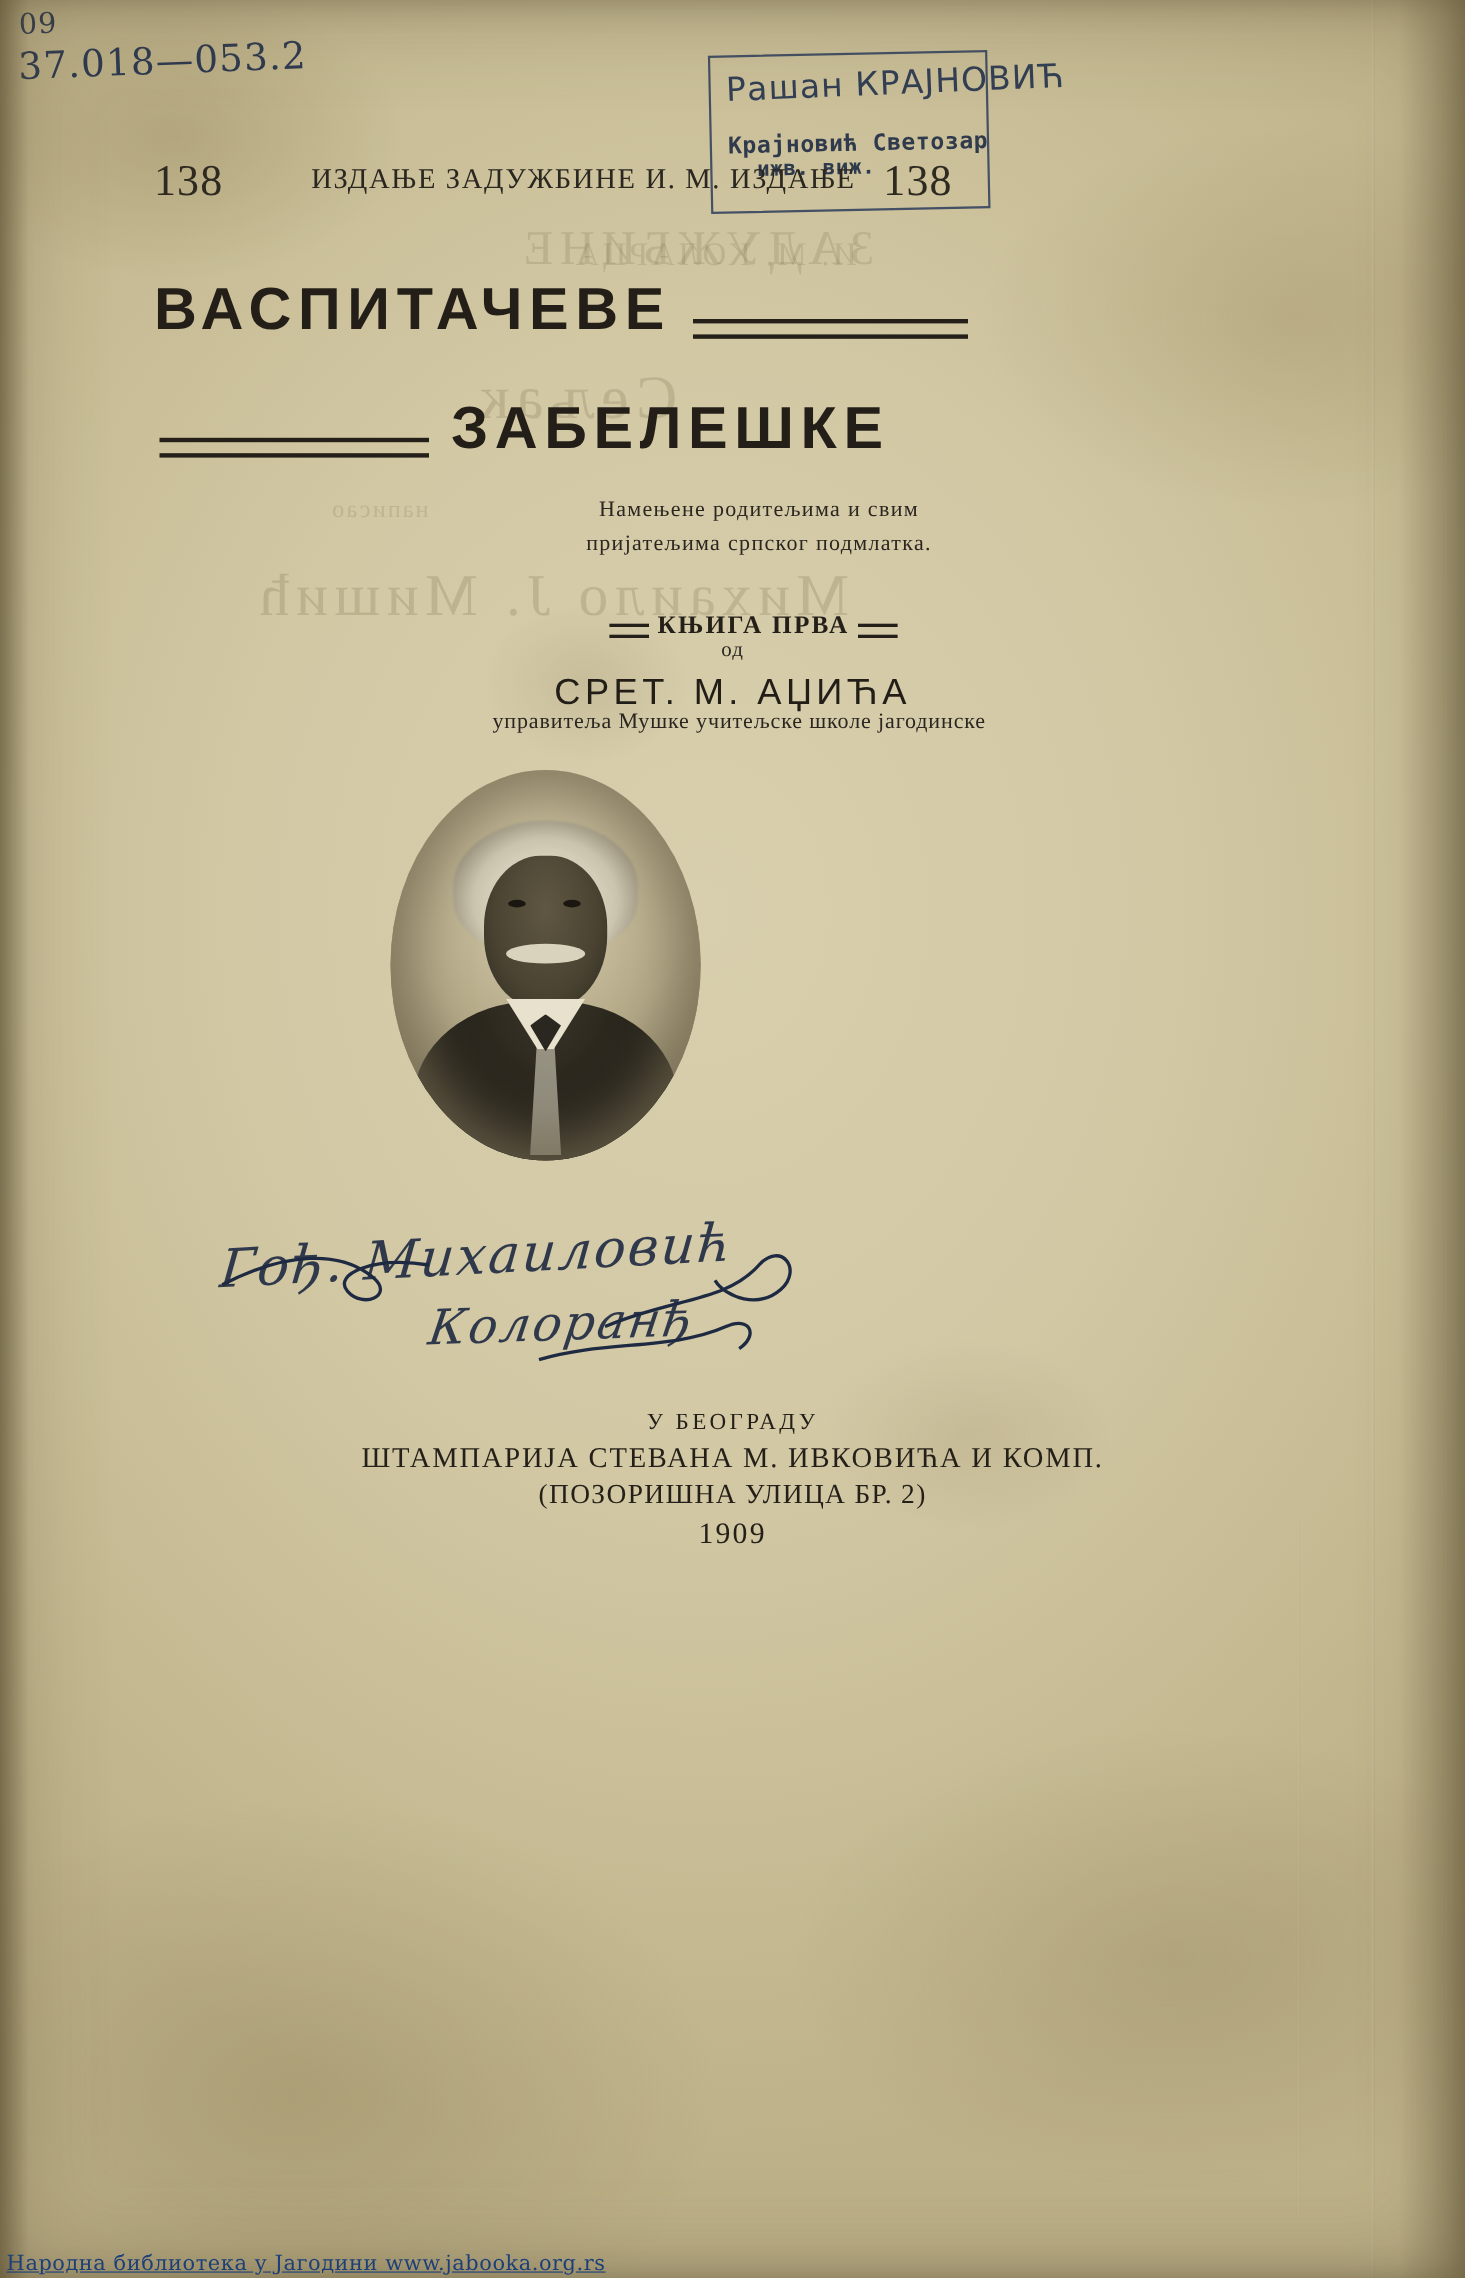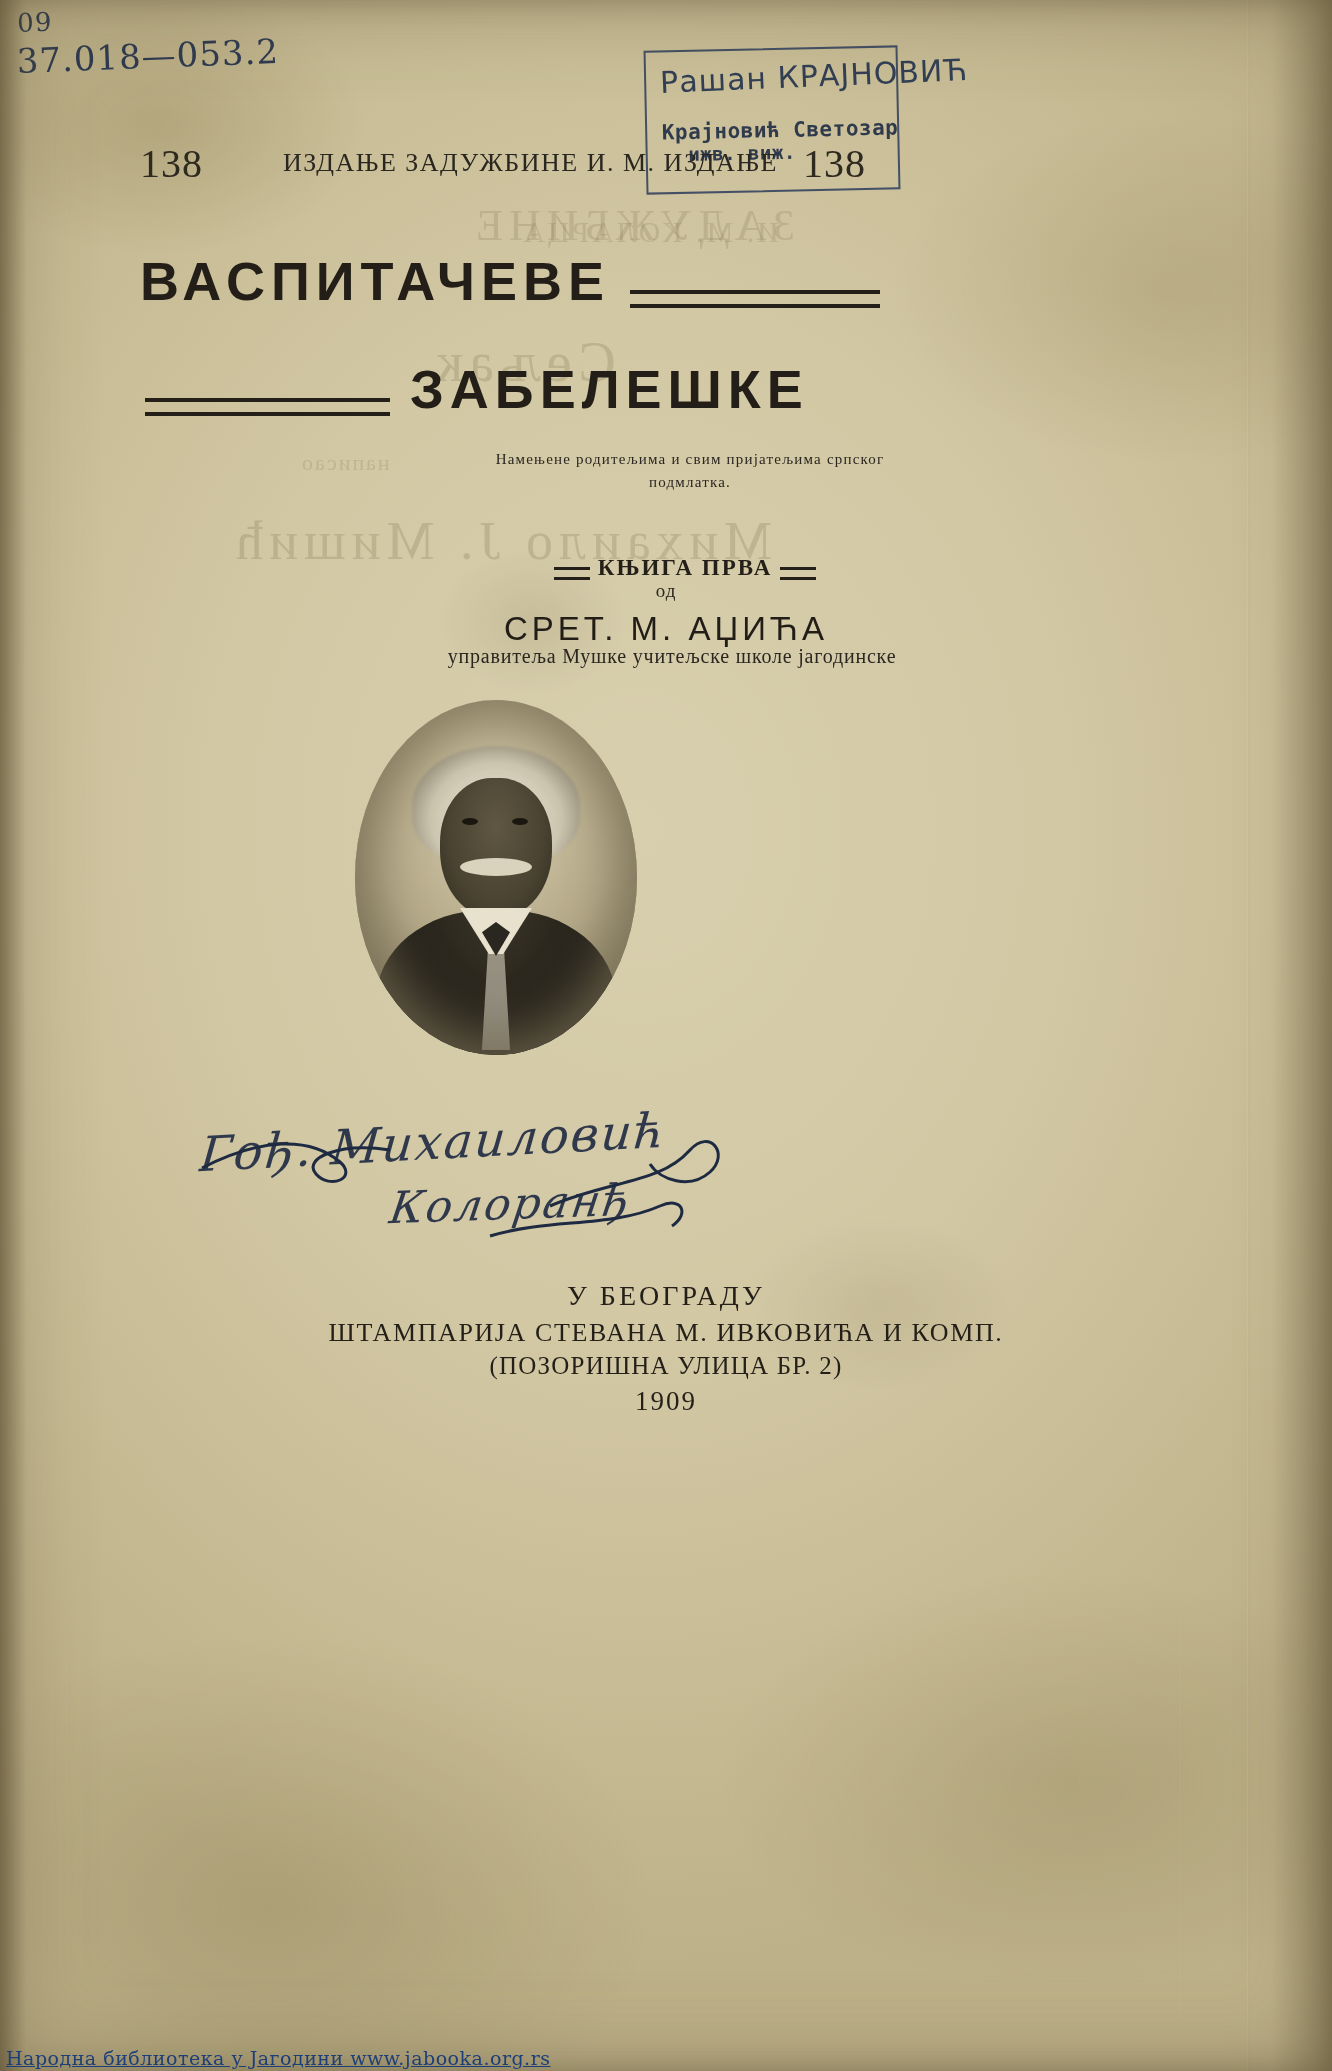--- a/index.html
+++ b/index.html
@@ -174,21 +174,21 @@
     border-bottom: 4px solid #241f18;
   }
   .rule-a { left: 630px; top: 40px; width: 250px; }
   .rule-b { left: 145px; top: 40px; width: 245px; }
 
   .subtitle {
     position: absolute;
     left: 490px; top: 448px;
     width: 400px;
     text-align: center;
-    font-size: 15px;
+    font-size: 20px;
     line-height: 1.55;
     color: #2b2620;
     letter-spacing: 1.2px;
     font-family: "Liberation Serif", serif;
   }
 
   .bookno {
     position: absolute;
     left: 560px; top: 522px;
     width: 250px;
@@ -351,21 +351,21 @@
   .sig svg { position: absolute; left: 0; top: 0; }
 
   
   .imprint {
     position: absolute;
     left: 0; right: 0; top: 1280px;
     text-align: center;
     color: #241f18;
   }
   .imprint .city {
-    font-size: 28px;
+    font-size: 21px;
     letter-spacing: 3px;
     margin-bottom: 6px;
   }
   .imprint .press {
     font-size: 26px;
     letter-spacing: 1.6px;
     margin-bottom: 4px;
   }
   .imprint .addr {
     font-size: 25px;

